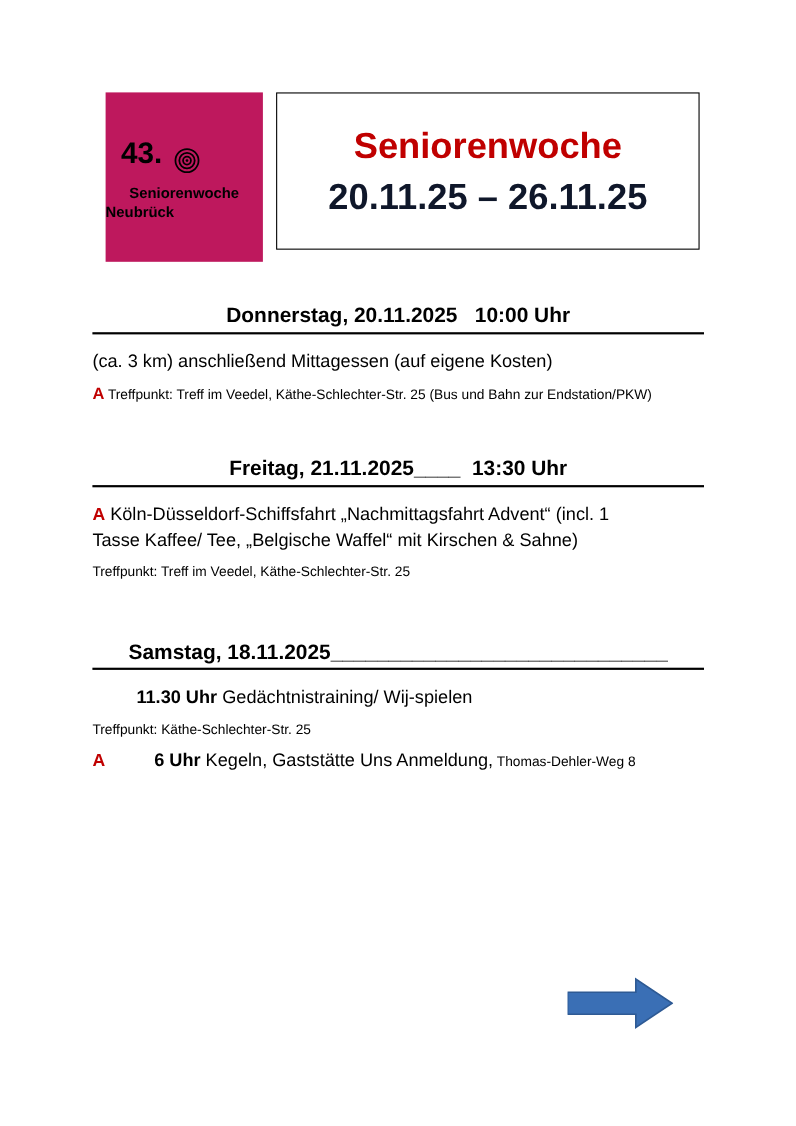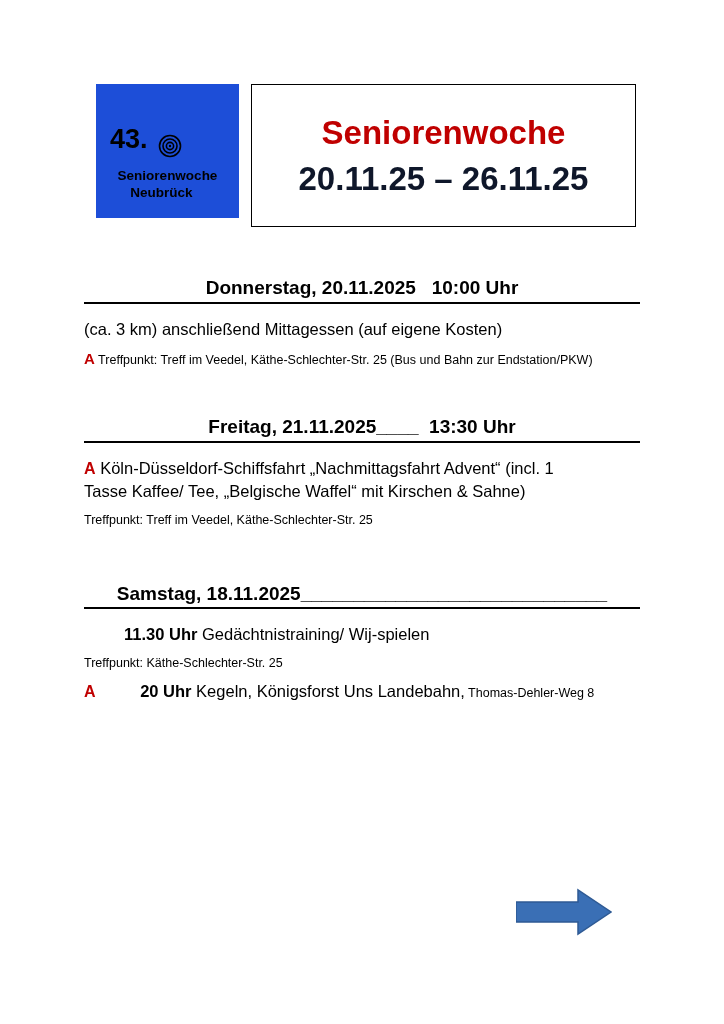--- a/index.html
+++ b/index.html
@@ -25,22 +25,22 @@
   
   .header {
     position: absolute;
     left: 96px;
     top: 84px;
     display: flex;
     align-items: stretch;
   }
   .logo-box {
     width: 143px;
-    height: 134px;
-    background: #1d4ed8;
+    height: 154px;
+    background: #be185d;
     position: relative;
     flex: 0 0 auto;
   }
   .logo-num {
     position: absolute;
     left: 14px;
     top: 42px;
     font-size: 27px;
     font-weight: bold;
     color: #000000;
@@ -63,21 +63,21 @@
     font-size: 13.5px;
     font-weight: bold;
     color: #000000;
     line-height: 1.15;
   }
   .logo-line2 {
     position: absolute;
     left: 0;
     right: 12px;
     top: 101px;
-    text-align: center;
+    text-align: left;
     font-size: 13.5px;
     font-weight: bold;
     color: #000000;
     line-height: 1.15;
   }
   .title-box {
     width: 385px;
     height: 143px;
     border: 1px solid #000000;
     margin-left: 12px;
@@ -224,21 +224,21 @@
       <div class="day-heading"><span>Samstag, 18.11.2025</span>_____________________________</div>
       <div class="gap-m"></div>
       <div class="line">
         <span class="bold">11.30 Uhr</span><span> Gedächtnistraining/ Wij-spielen</span>
       </div>
       <div class="gap-s"></div>
       <div class="line-small">Treffpunkt: Käthe-Schlechter-Str. 25</div>
       <div class="gap-s"></div>
       <div class="line">
         <span class="redmark">A</span>
-        <span class="bold">20 Uhr</span><span> Kegeln, Königsforst Uns Landebahn,</span><span class="line-small"> Thomas-Dehler-Weg 8</span>
+        <span class="bold">6 Uhr</span><span> Kegeln, Gaststätte Uns Anmeldung,</span><span class="line-small"> Thomas-Dehler-Weg 8</span>
       </div>
     </div>
 
   </div>
 
   <div class="arrow">
     <svg viewBox="0 0 96 48" width="96" height="48" aria-hidden="true">
       <polygon points="0,14 62,14 62,2 95,24 62,46 62,34 0,34" fill="#3A6FB5" stroke="#2E5A94" stroke-width="1.5"></polygon>
     </svg>
   </div>

